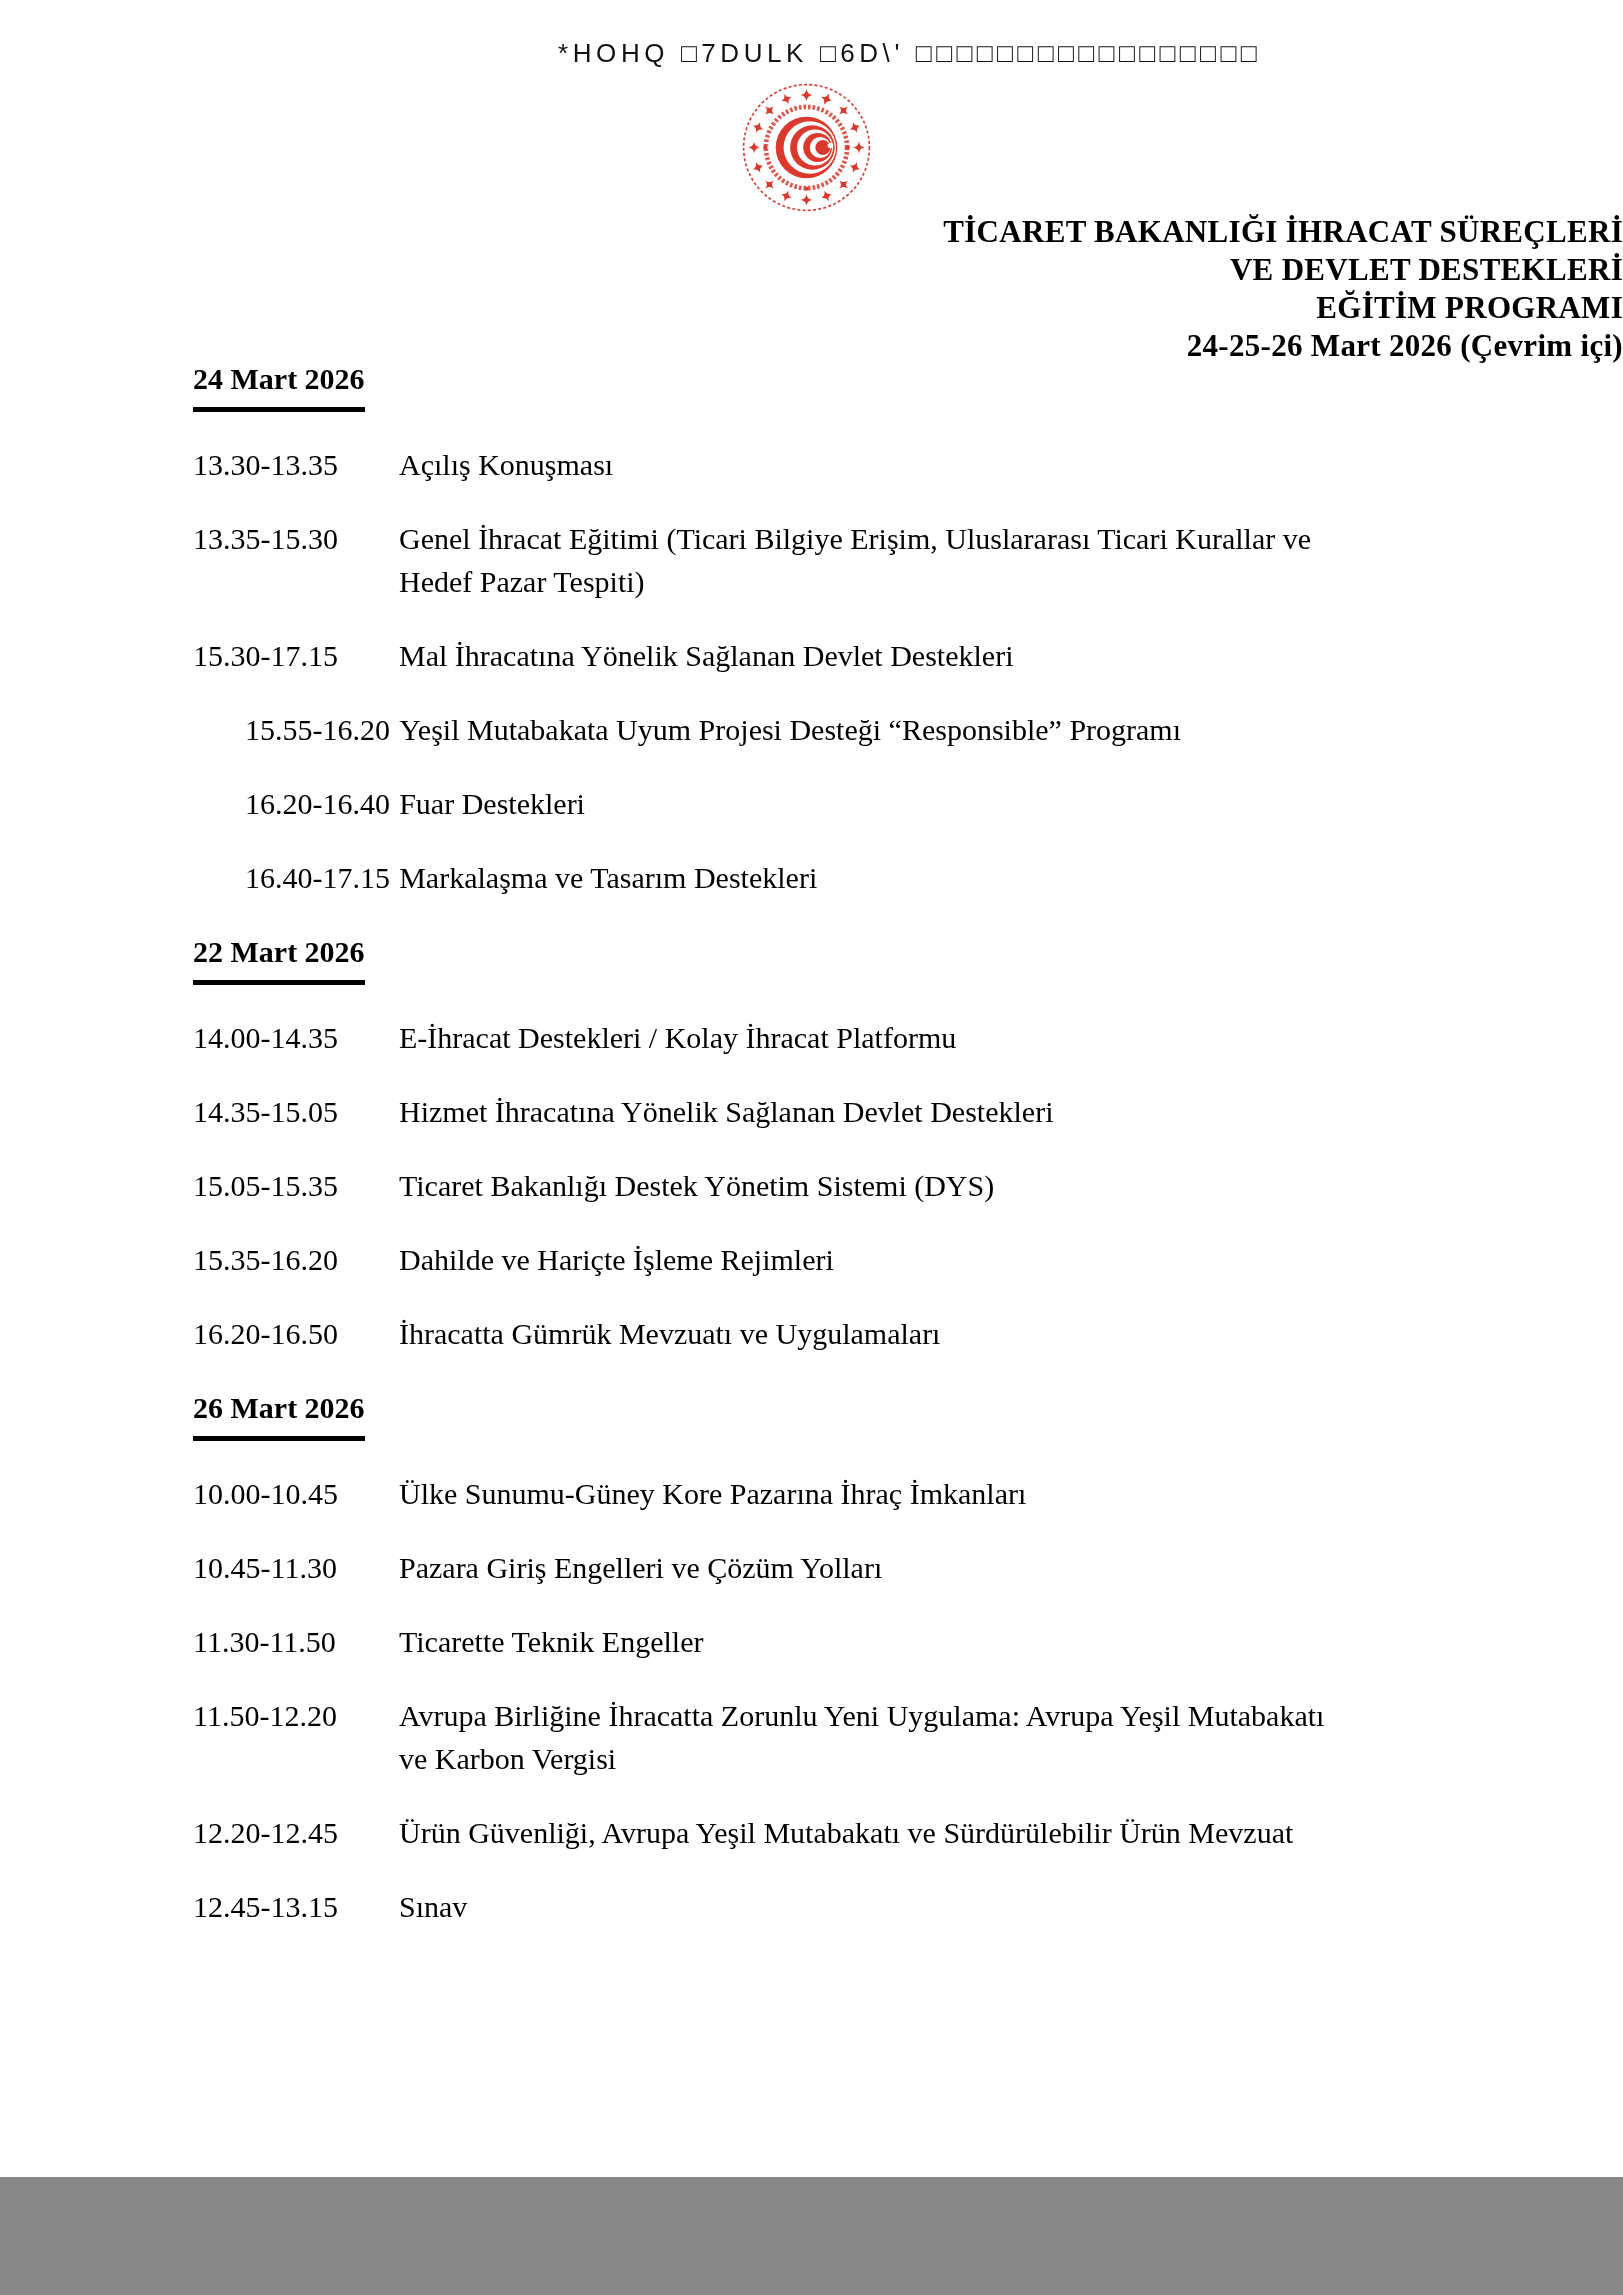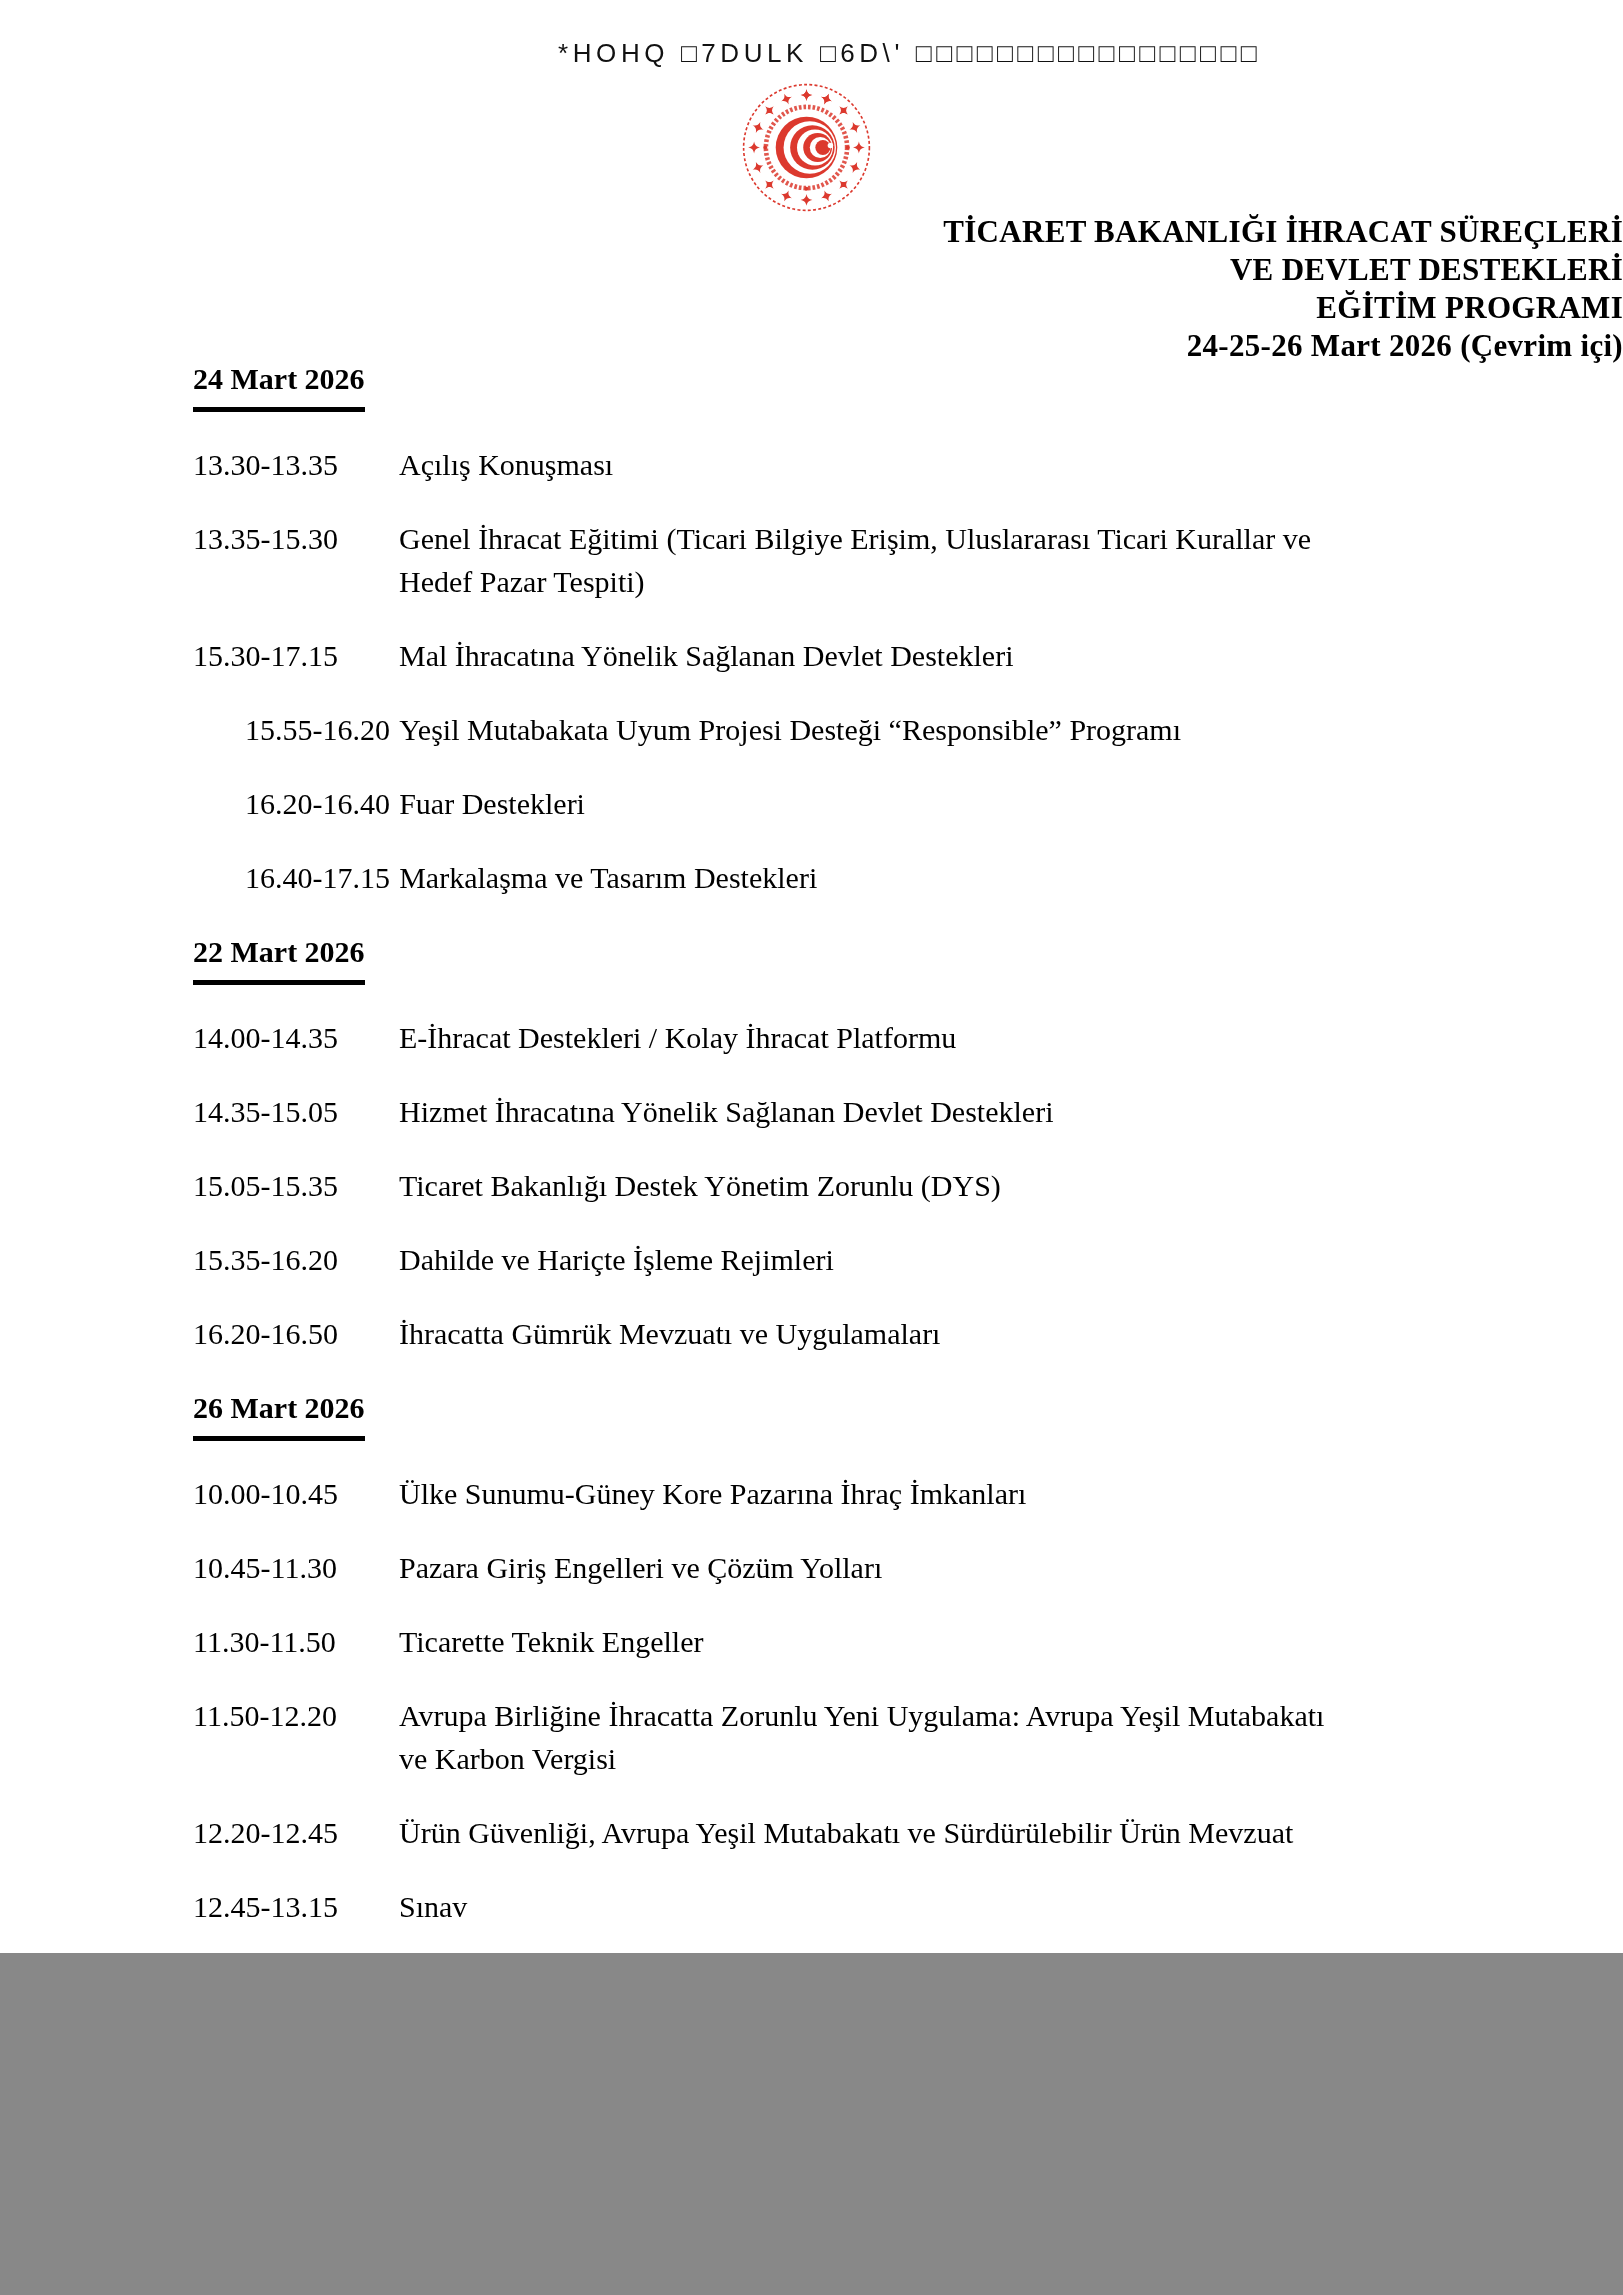--- a/index.html
+++ b/index.html
@@ -1,19 +1,19 @@
 <!DOCTYPE html>
 <html style="font-size:10.5px"><head>
 <meta charset="utf-8">
 <style>
   * { margin:0; padding:0; box-sizing:border-box; }
   html,body { background:#888; }
   .page {
     position:relative;
-    width:1623px; height:1953px;
+    width:1623px; height:2177px;
     margin:0 auto;
     background:#ffffff;
     overflow:hidden;
     font-family:"Liberation Serif","DejaVu Serif",serif;
     color:#000;
   }
   
   .top-garbled {
     position:absolute; top:38px; left:558px;
     font-family:"Liberation Sans","DejaVu Sans",sans-serif;
@@ -196,21 +196,21 @@
             <span class="desc"><span class="d1">E-İhracat Destekleri / Kolay İhracat Platformu</span></span>
   </div>
 
   <div class="item">
     <span class="time">14.35-15.05</span>
             <span class="desc"><span class="d1">Hizmet İhracatına Yönelik Sağlanan Devlet Destekleri</span></span>
   </div>
 
   <div class="item">
     <span class="time">15.05-15.35</span>
-            <span class="desc"><span class="d1">Ticaret Bakanlığı Destek Yönetim Zorunlu (DYS)</span></span>
+            <span class="desc"><span class="d1">Ticaret Bakanlığı Destek Yönetim Sistemi (DYS)</span></span>
   </div>
 
   <div class="item">
     <span class="time">15.35-16.20</span>
             <span class="desc"><span class="d1">Dahilde ve Hariçte İşleme Rejimleri</span></span>
   </div>
 
   <div class="item">
     <span class="time">16.20-16.50</span>
             <span class="desc"><span class="d1">İhracatta Gümrük Mevzuatı ve Uygulamaları</span></span>

